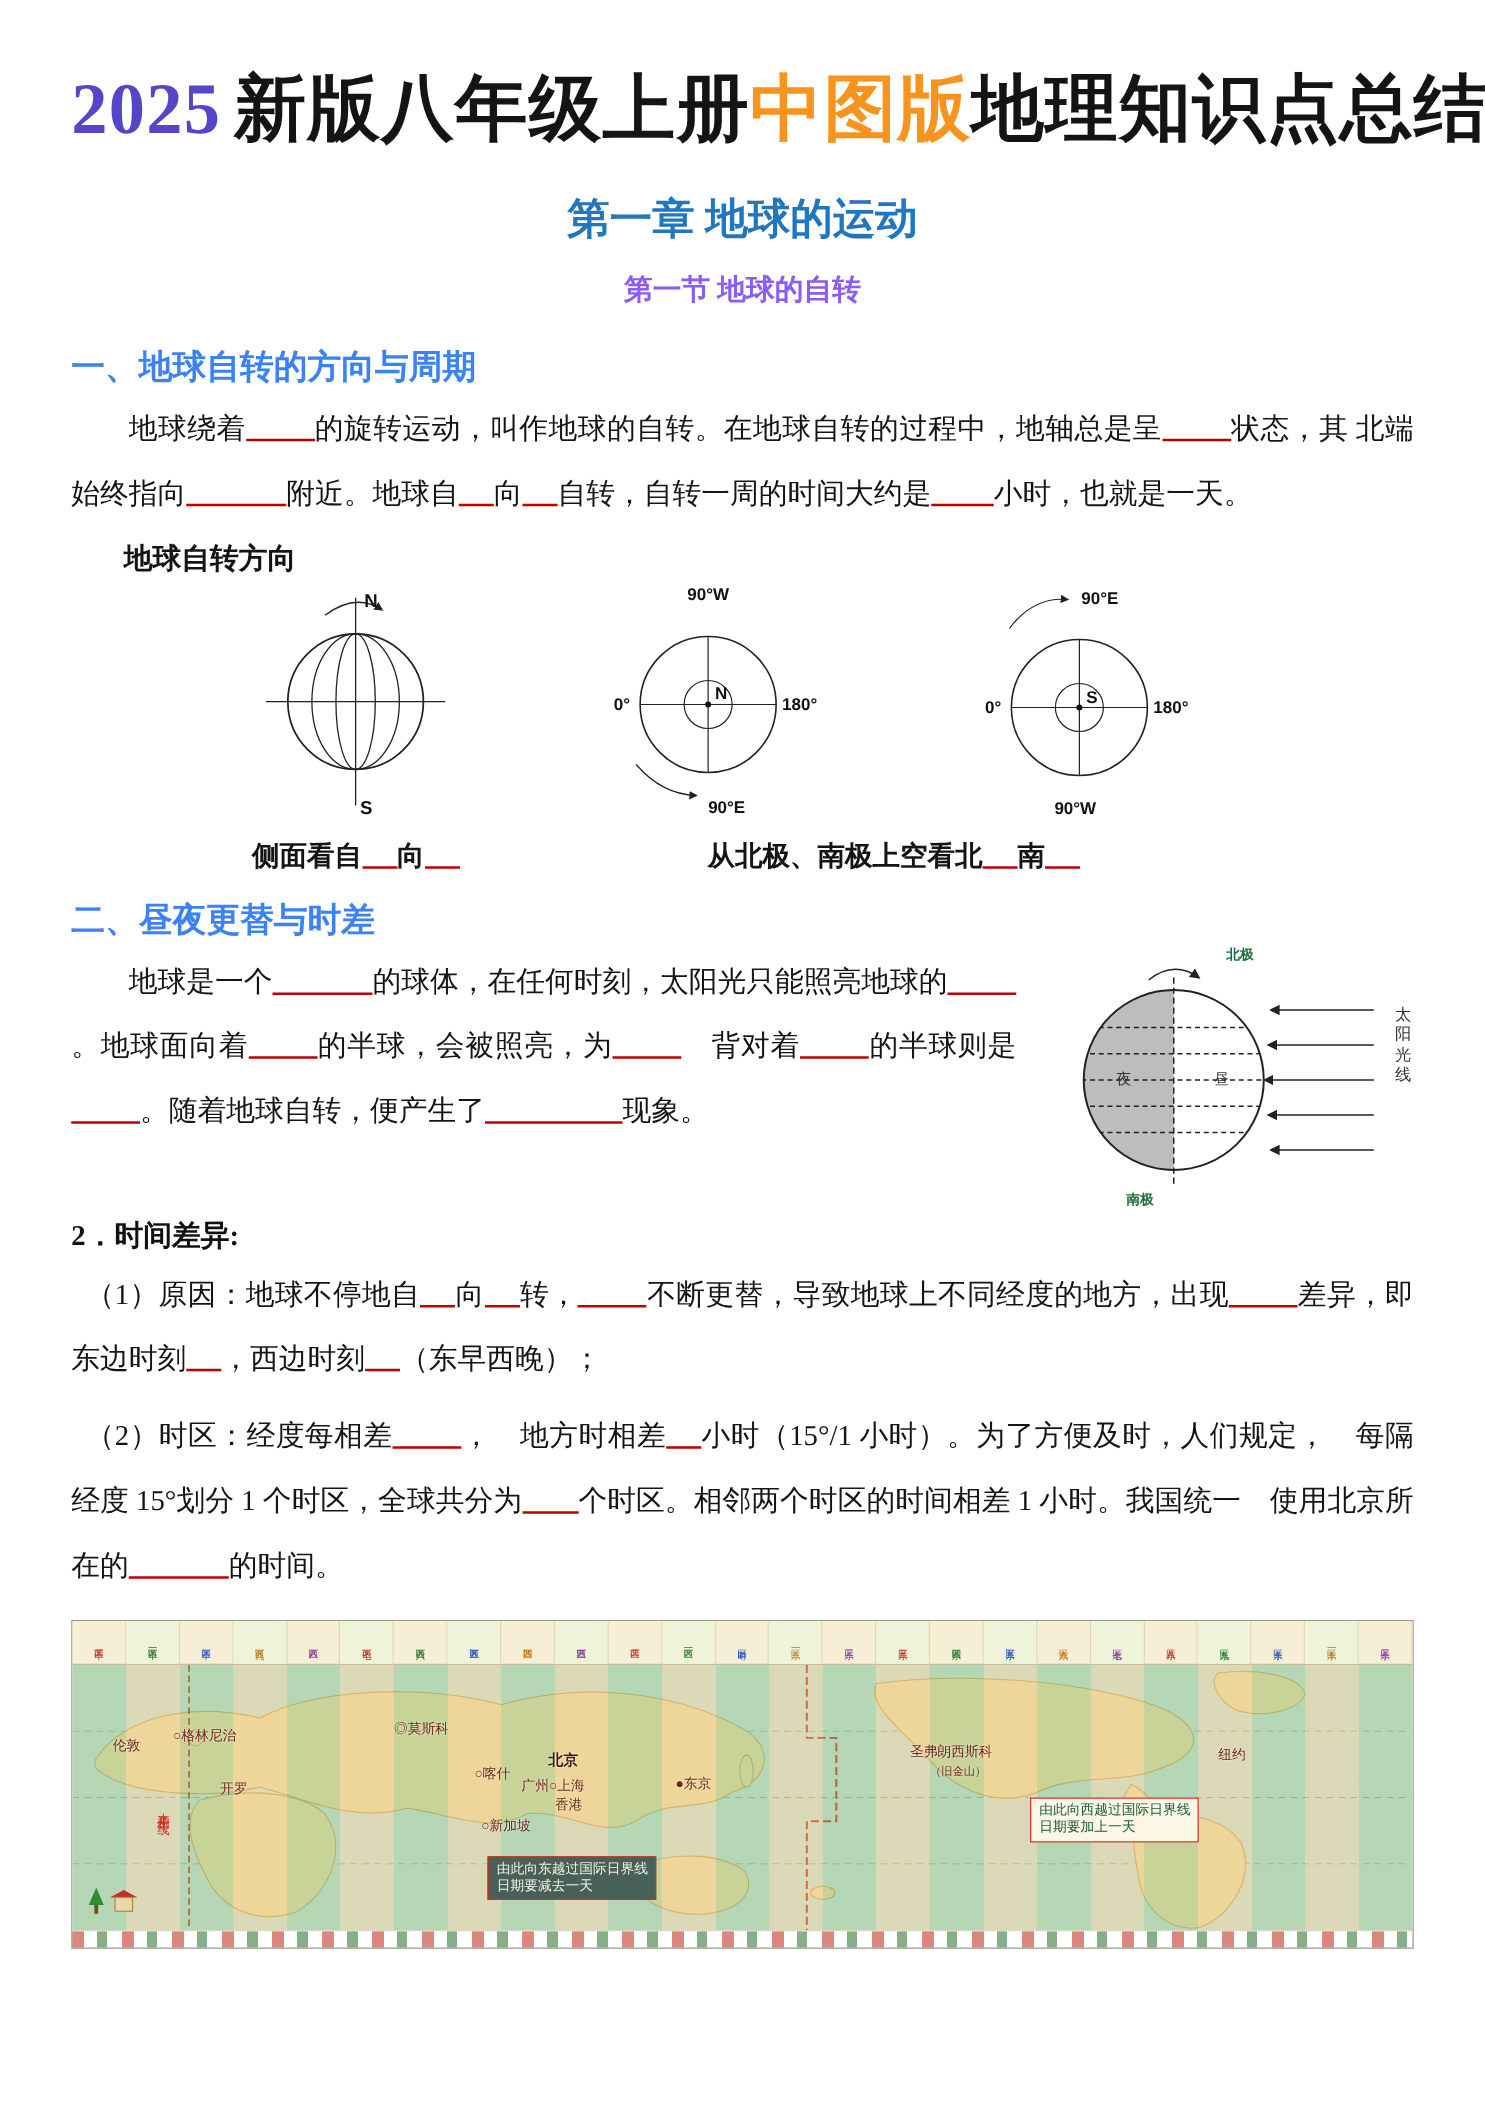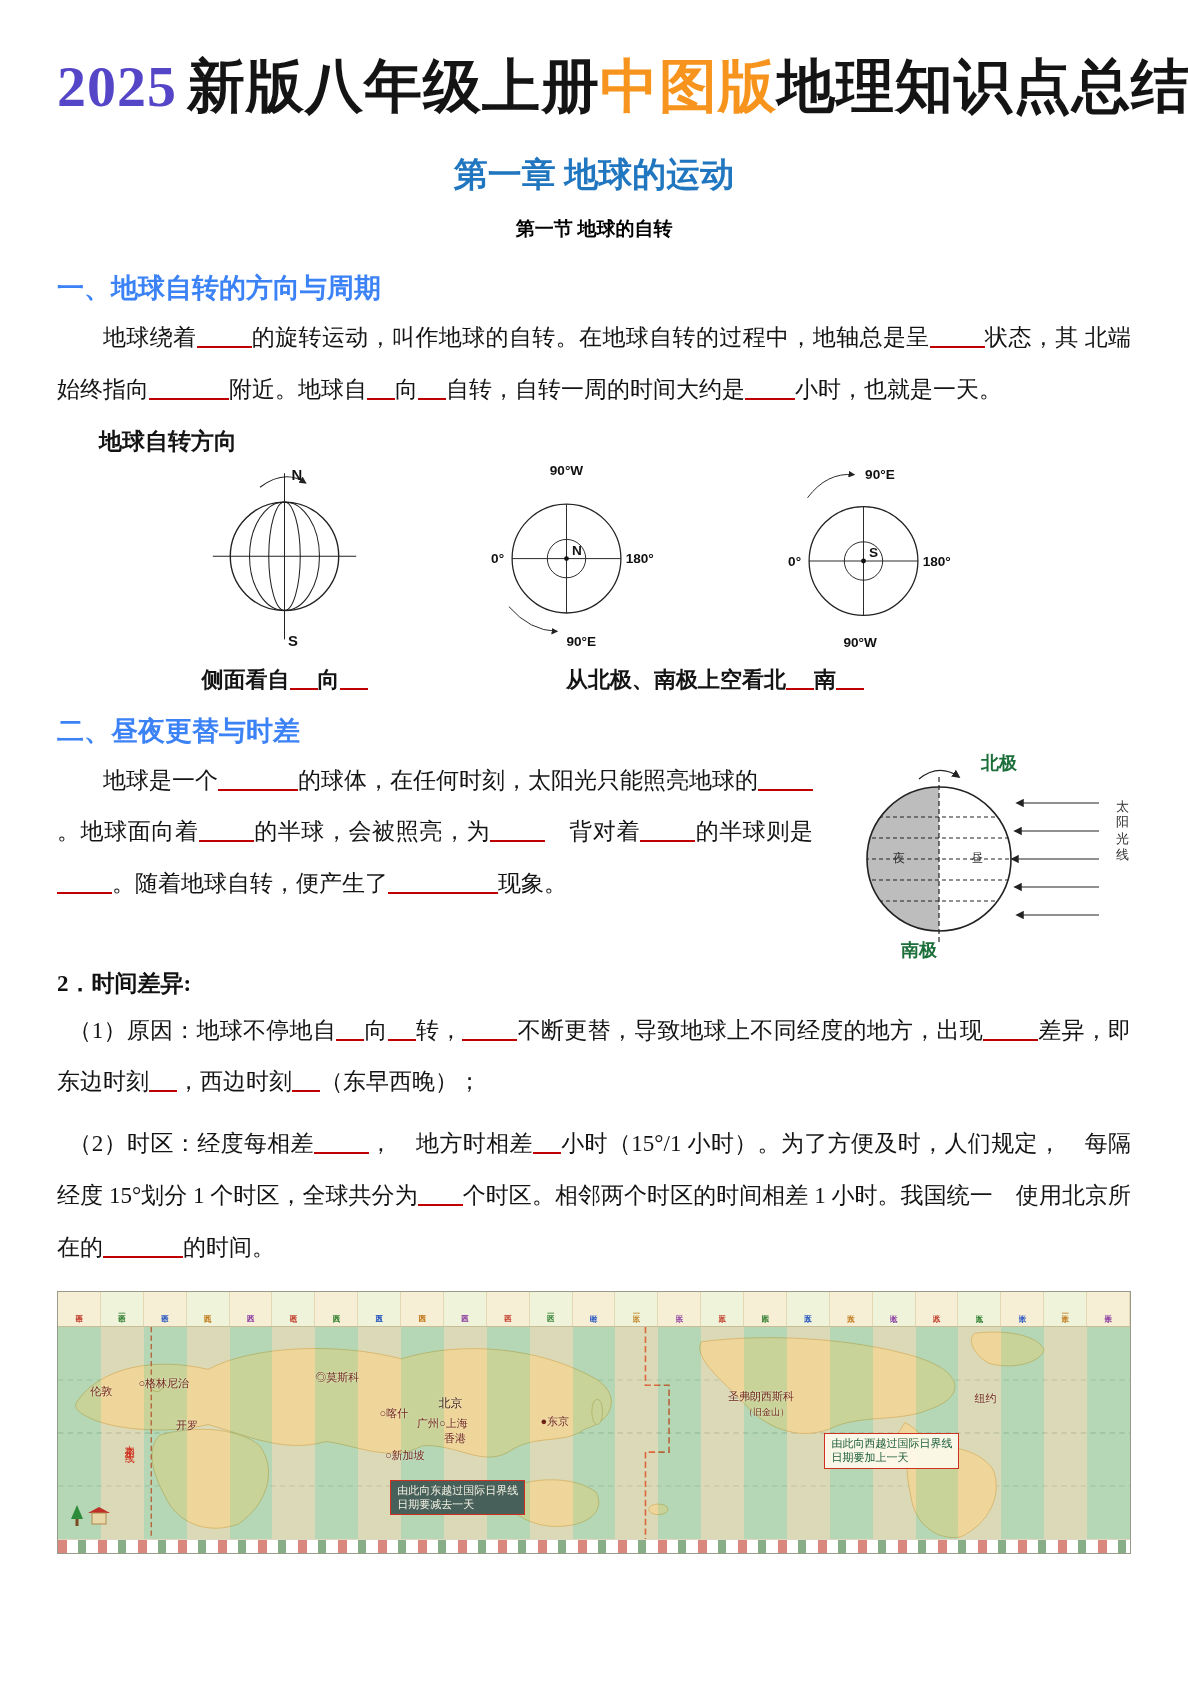--- a/index.html
+++ b/index.html
@@ -13,21 +13,21 @@
     text-align:center;font-size:58px;font-weight:bold;letter-spacing:1px;
     margin:14px 0 26px 0;white-space:nowrap;
   }
   .doc-title .t-year{color:#5546c8;margin-right:10px;}
   .doc-title .t-orange{color:#f7941d;}
   .chapter-title{
     text-align:center;font-size:34px;font-weight:bold;color:#2176c0;
     margin:24px 0 18px 0;
   }
   .section-title{
-    text-align:center;font-size:19px;font-weight:bold;color:#000000;
+    text-align:center;font-size:23px;font-weight:bold;color:#8b5cf6;
     margin:14px 0 28px 0;
   }
   .h-blue{
     font-size:27px;font-weight:bold;color:#3b82f6;margin:18px 0 6px 0;
   }
   .h-sub{font-size:23px;font-weight:bold;color:#111;margin:16px 0 6px 0;}
   
   .para{
     font-size:23px;line-height:2.25;text-align:justify;margin:4px 0 10px 0;
   }
@@ -49,21 +49,21 @@
   .thin{stroke:#222;stroke-width:1.2;fill:none;}
   .figtxt{font-family:"Liberation Sans",sans-serif;font-size:17px;fill:#111;font-weight:bold;}
   .cap{font-size:22px;font-weight:bold;margin-top:14px;}
   .cap1{grid-column:1;text-align:center;}
   .cap2{grid-column:2/4;text-align:center;}
   
   .earth-fig{
     float:right;width:300px;height:205px;position:relative;margin:0 0 8px 18px;
   }
   .earth-fig svg{width:100%;height:100%;}
-  .ef-lbl{position:absolute;font-size:18px;color:#1c6e3a;font-weight:bold;}
+  .ef-lbl{position:absolute;font-size:11px;color:#1c6e3a;font-weight:bold;}
   .ef-north{top:-4px;left:150px;}
   .ef-south{bottom:-2px;left:70px;}
   .ef-ray{
     position:absolute;right:0px;top:34px;writing-mode:vertical-rl;text-orientation:upright;
     letter-spacing:16px;font-size:13px;color:#333;
   }
   .ef-dn{position:absolute;font-size:12px;color:#333;}
   .ef-night{top:95px;left:62px;}
   .ef-day{top:95px;left:140px;}
   .clear-r{clear:right;}
@@ -89,21 +89,21 @@
   .stripes{
     position:absolute;inset:0;pointer-events:none;
     background:repeating-linear-gradient(90deg,
       rgba(138,190,108,0.38) 0 4%,
       rgba(238,196,110,0.38) 4% 8%);
   }
   .city{
     position:absolute;font-size:11px;color:#6e2414;white-space:nowrap;z-index:3;
     text-shadow:0 0 2px rgba(255,255,255,.8);
   }
-  .city-bold{font-weight:normal;font-size:12px;color:#3a1c10;}
+  .city-bold{font-weight:bold;font-size:12px;color:#3a1c10;}
   .city-sm{font-size:9px;}
   .meridian-lbl{
     position:absolute;left:6%;top:52%;writing-mode:vertical-rl;text-orientation:upright;
     color:#d03020;font-size:10px;z-index:3;letter-spacing:2px;
   }
   .note-box{
     position:absolute;z-index:4;font-size:11px;line-height:1.25;padding:3px 6px;
     border:1.5px solid #d03020;
   }
   .note-west{left:71.5%;top:50%;background:rgba(255,250,235,0.92);color:#1a5c38;}

